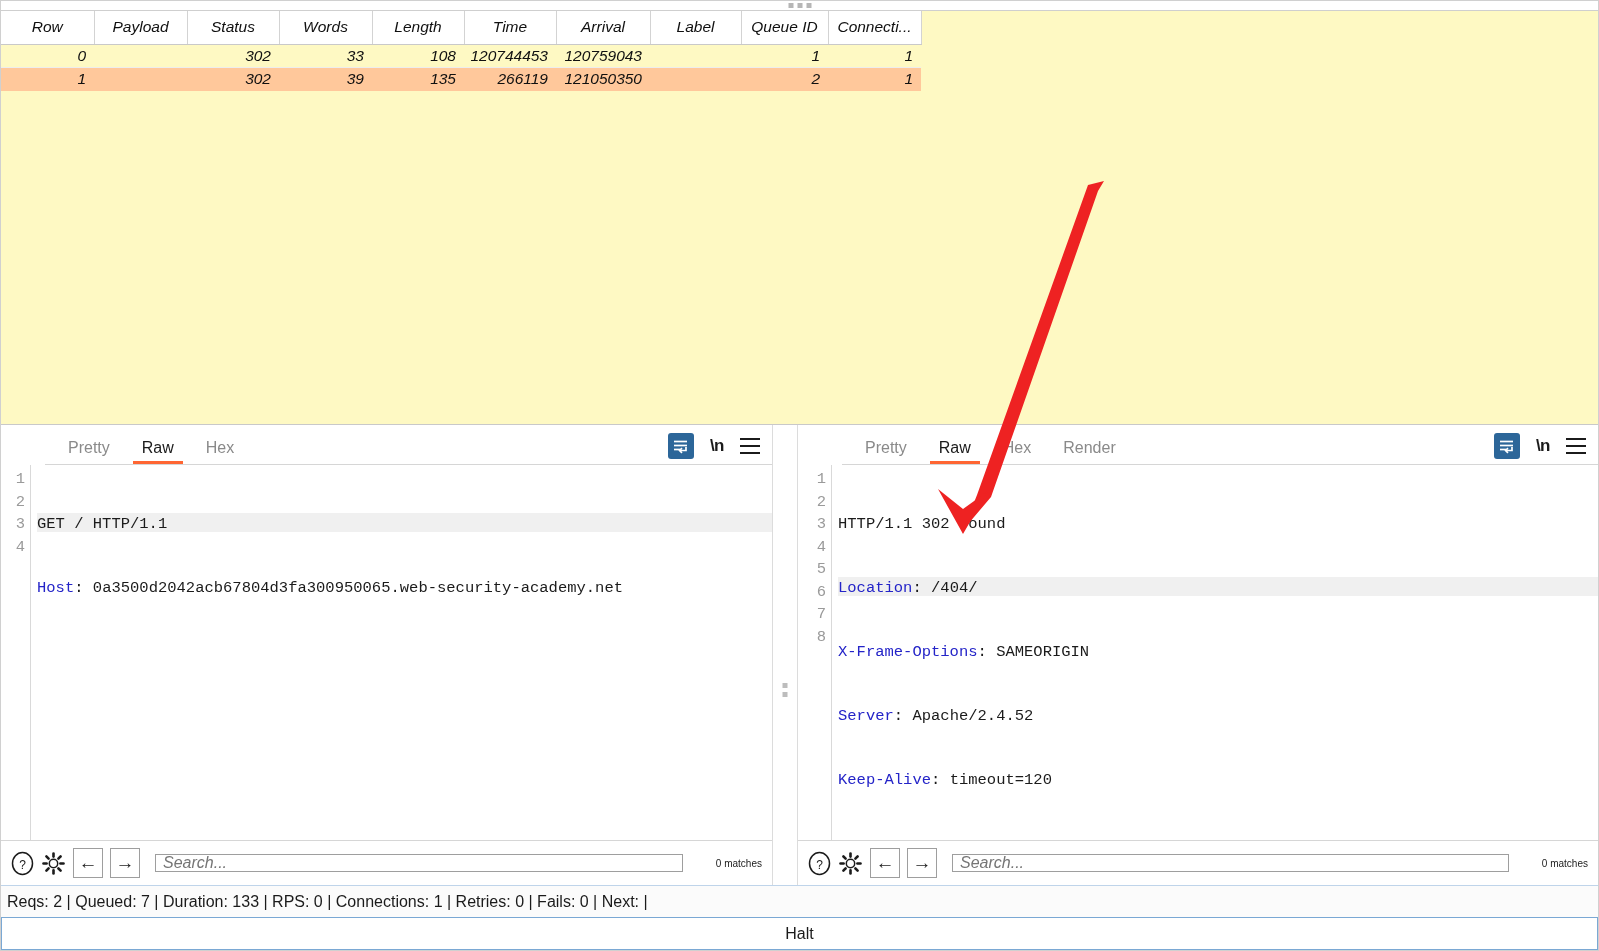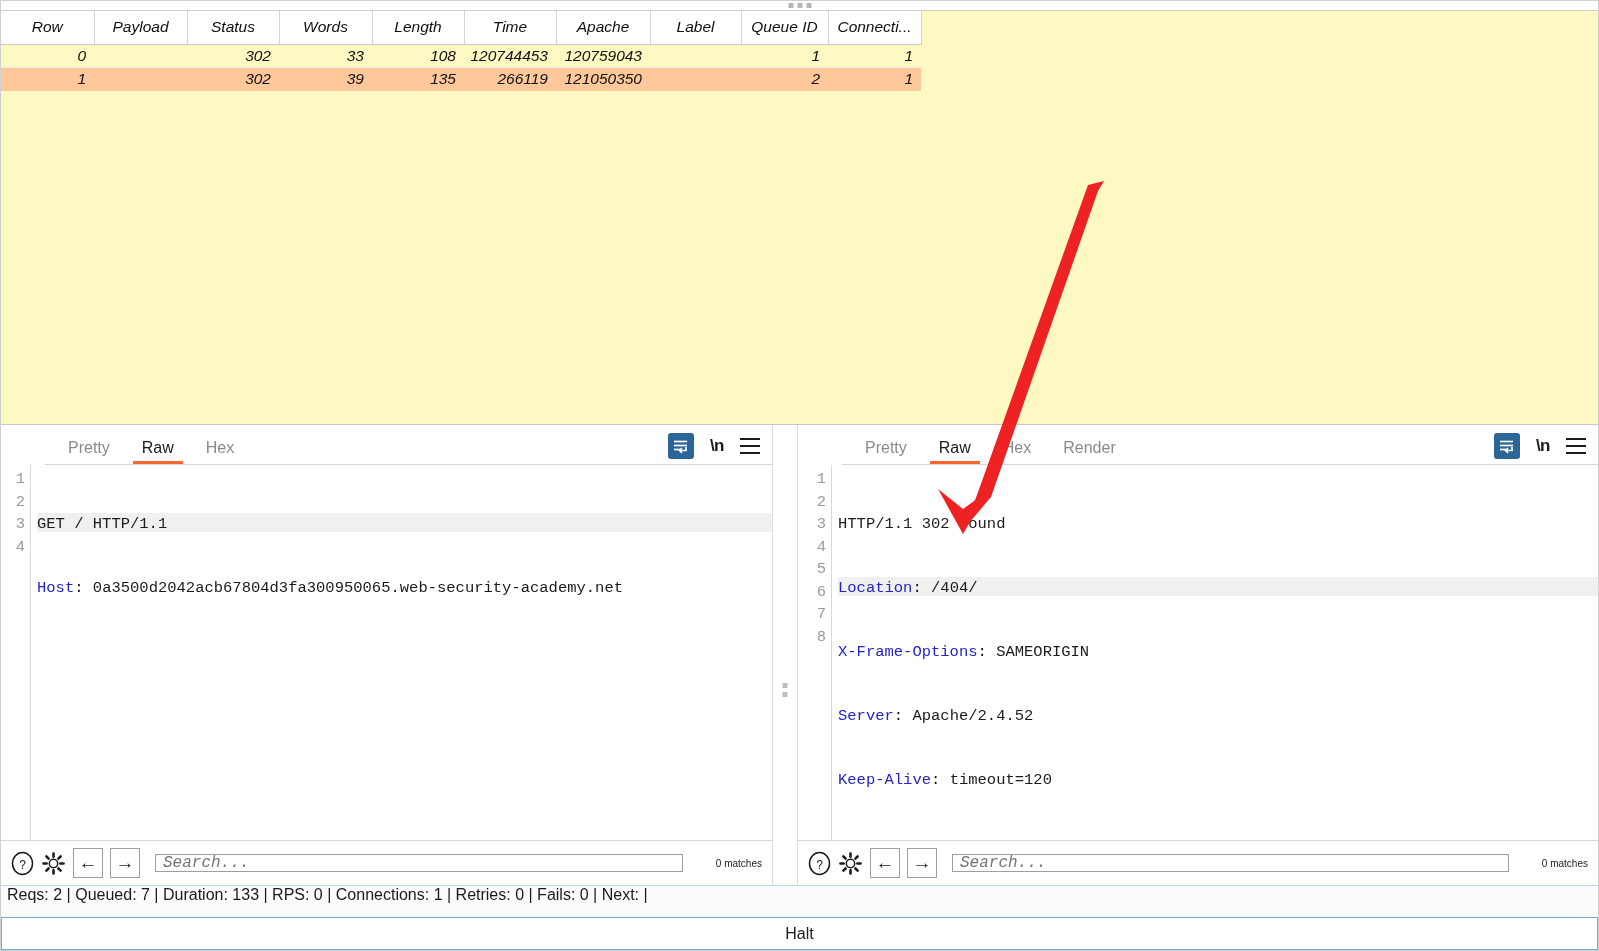--- a/index.html
+++ b/index.html
@@ -336,21 +336,21 @@
     font-size: 19px;
     color: #1b1b1b;
     box-sizing: border-box;
     margin-left: 2px;
   }
   .search-input {
     flex: 1;
     height: 18px;
     border: 1px solid #9e9e9e;
     background: #ffffff;
-    font-family: Liberation Mono, monospace;
+    font-family: Liberation Sans, sans-serif;
     font-size: 16px;
     font-style: italic;
     color: #8c8c8c;
     padding: 0 7px;
     box-sizing: border-box;
     margin-left: 10px;
     outline: none;
   }
   .matches {
     font-size: 10px;
@@ -362,21 +362,21 @@
   }
 
   
   .statusbar {
     height: 31px;
     min-height: 31px;
     background: #fbfbfb;
     border-top: 1px solid #bfd4ea;
     border-bottom: 1px solid #7aa8d4;
     display: flex;
-    align-items: flex-start;
+    align-items: center;
     padding-left: 6px;
     font-size: 16px;
     color: #1b1b1b;
     white-space: nowrap;
   }
   .halt-bar {
     height: 32px;
     min-height: 32px;
     background: #ffffff;
     border: 1px solid #7aa8d4;
@@ -437,21 +437,21 @@
           <col class="col-conn">
       </colgroup>
       <thead>
         <tr>
           <th>Row</th>
           <th>Payload</th>
           <th>Status</th>
           <th>Words</th>
           <th>Length</th>
           <th>Time</th>
-          <th>Apache</th>
+          <th>Arrival</th>
           <th>Label</th>
           <th>Queue ID</th>
           <th>Connecti...</th>
         </tr>
       </thead>
       <tbody>
         <tr>
           <td>0</td>
           <td></td>
           <td>302</td>

